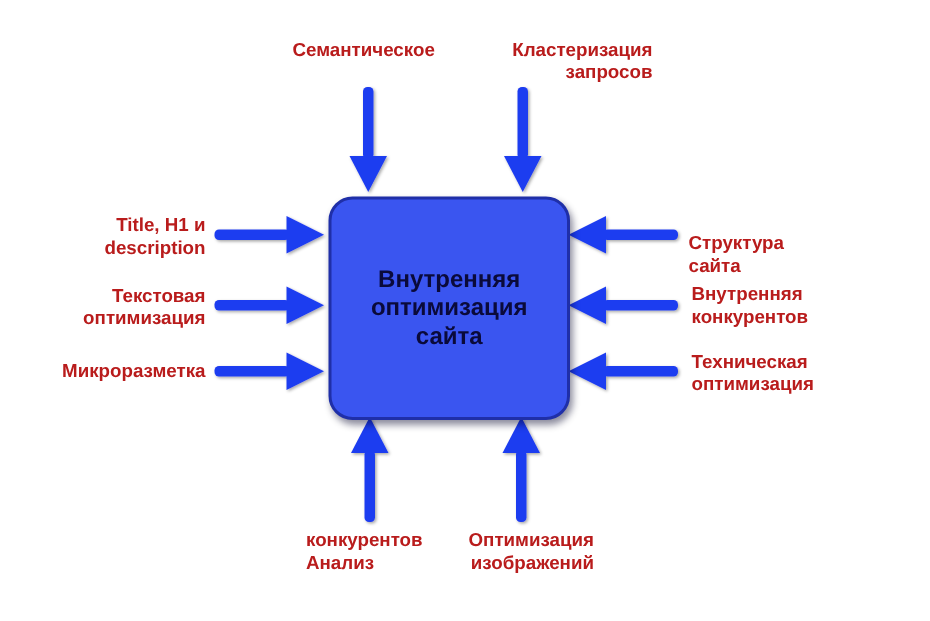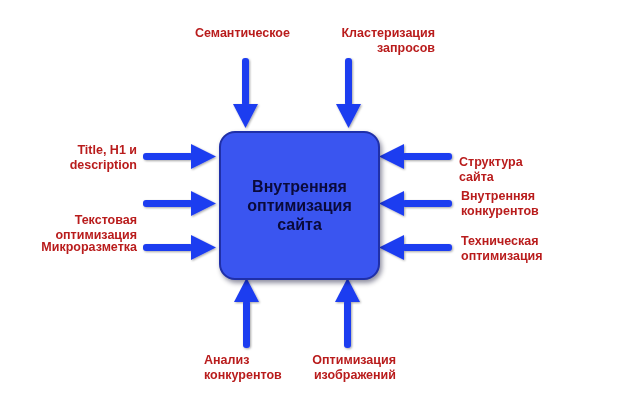--- a/index.html
+++ b/index.html
@@ -85,21 +85,21 @@
 </div>
 <div class="lbl r" style="left:308px; top:26px; width:99px;margin-left:28px;">
   <div>Кластеризация</div>
     <div>запросов</div>
 </div>
 
 <div class="lbl r" style="left:40px; top:143px; width:97px;">
   <div>Title, H1 и</div>
     <div>description</div>
 </div>
-<div class="lbl r" style="left:40px; top:190px; width:97px;margin-top:23px;">
+<div class="lbl r" style="left:40px; top:190px; width:97px;">
   <div>Текстовая</div>
     <div>оптимизация</div>
 </div>
 <div class="lbl r" style="left:20px; top:240px; width:117px;">
   <div>Микроразметка</div>
 </div>
 
 <div class="lbl l" style="left:459px; top:143px;margin-top:12px;">
   <div>Структура</div>
     <div>сайта</div>
@@ -107,19 +107,19 @@
 <div class="lbl l" style="left:461px; top:189px;">
   <div>Внутренняя</div>
     <div>конкурентов</div>
 </div>
 <div class="lbl l" style="left:461px; top:234px;">
   <div>Техническая</div>
     <div>оптимизация</div>
 </div>
 
 <div class="lbl l" style="left:204px; top:353px;">
-  <div>Анализ</div>
-    <div>конкурентов</div>
+  <div>конкурентов</div>
+    <div>Анализ</div>
 </div>
 <div class="lbl r" style="left:303px; top:353px; width:93px;">
   <div>Оптимизация</div>
     <div>изображений</div>
 </div>
 
 </body></html>

